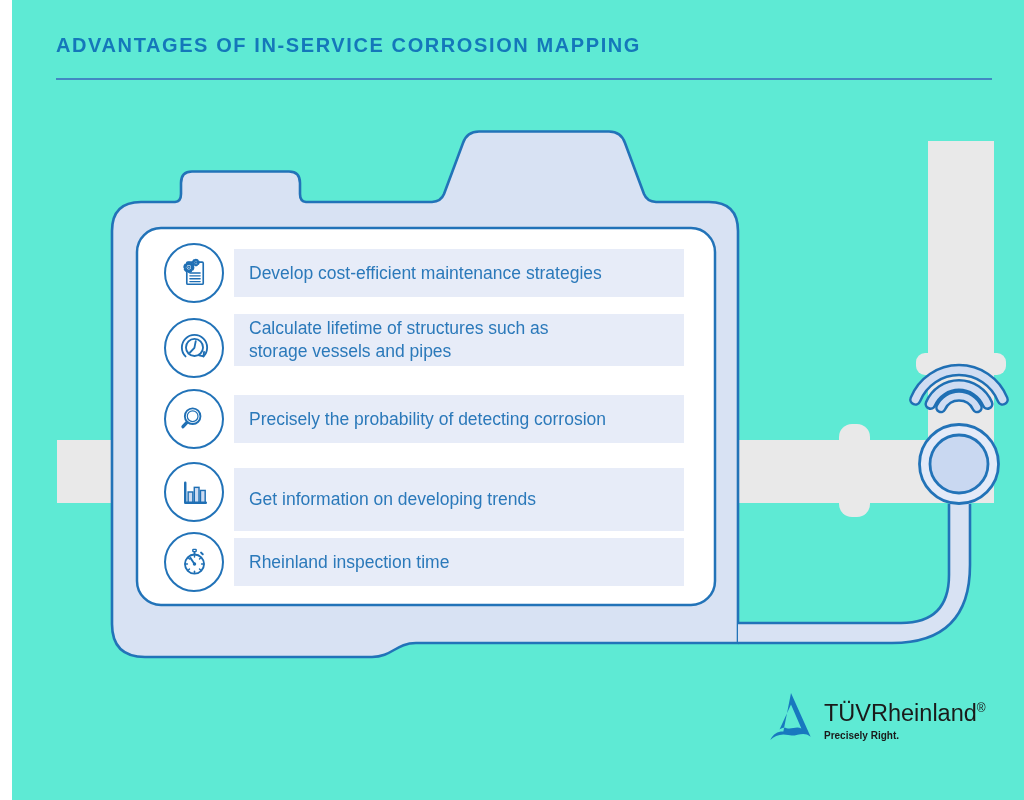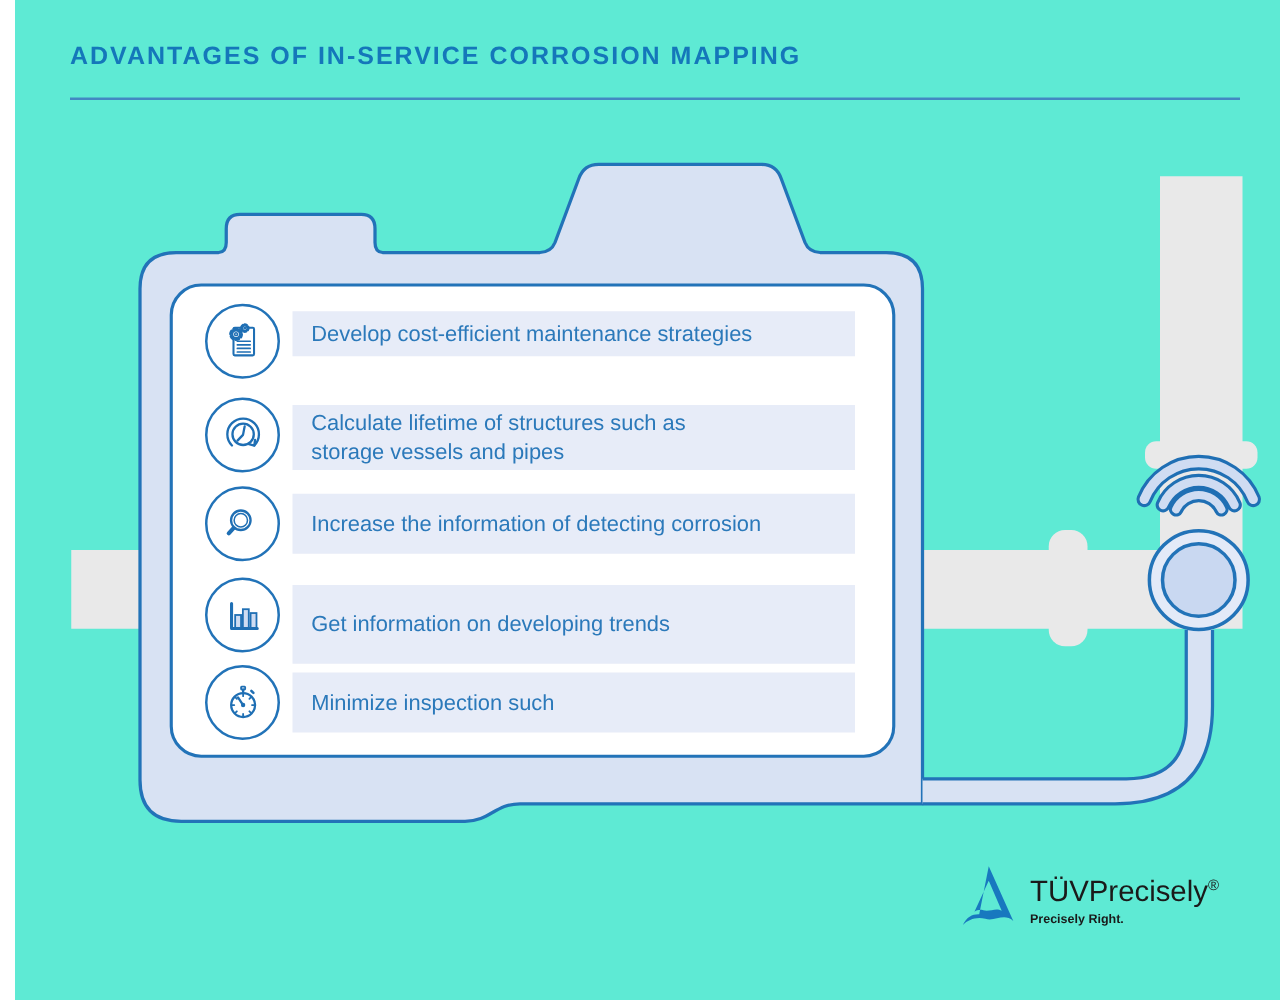--- a/index.html
+++ b/index.html
@@ -68,53 +68,53 @@
       <path d="M 928.9,407.5 A 20 20 0 0 1 965.1,407.5" style="stroke:var(--icon-stroke);stroke-width:11.5"></path>
       <path d="M 928.9,407.5 A 20 20 0 0 1 965.1,407.5" style="stroke:var(--wave-fill);stroke-width:6.5"></path>
     </g>
 
     <g>
       <circle cx="947" cy="464" r="39.5" style="fill:var(--probe-outer-fill);stroke:var(--device-outline);stroke-width:2.8"></circle>
       <circle cx="947" cy="464" r="29" style="fill:var(--probe-inner-fill);stroke:var(--device-outline);stroke-width:2.8"></circle>
     </g>
   </svg>
 
-  <div class="row-bar" style="top:249px;height:36px">
+  <div class="row-bar" style="top:249px;height:48px">
     <span class="row-text">Develop cost-efficient maintenance strategies</span>
   </div>
   <div class="row-circle" style="top:243px">
     <svg viewBox="0 0 36 36">
       <rect class="icon-fillw" x="10.5" y="7" width="16" height="21.5" rx="1" stroke-width="1.6"></rect>
       <line class="icon-stroke" x1="13.5" y1="17.5" x2="23.5" y2="17.5" stroke-width="1.3"></line>
       <line class="icon-stroke" x1="13.5" y1="20.3" x2="23.5" y2="20.3" stroke-width="1.3"></line>
       <line class="icon-stroke" x1="13.5" y1="23.1" x2="23.5" y2="23.1" stroke-width="1.3"></line>
       <line class="icon-stroke" x1="13.5" y1="25.9" x2="23.5" y2="25.9" stroke-width="1.3"></line>
       <circle class="icon-stroke" cx="12.5" cy="12" r="4.2" stroke-width="2.4" stroke-dasharray="2.2 2.2"></circle>
       <circle class="icon-fillw" cx="12.5" cy="12" r="2.9" stroke-width="1.5"></circle>
       <circle class="icon-stroke" cx="12.5" cy="12" r="1.1" stroke-width="1.2"></circle>
       <circle class="icon-stroke" cx="19.3" cy="7.3" r="2.8" stroke-width="1.9" stroke-dasharray="1.6 1.6"></circle>
       <circle class="icon-fillw" cx="19.3" cy="7.3" r="1.8" stroke-width="1.2"></circle>
       <circle class="icon-stroke" cx="19.3" cy="7.3" r="0.6" stroke-width="1"></circle>
     </svg>
   </div>
 
-  <div class="row-bar" style="top:324px;height:52px">
+  <div class="row-bar" style="top:314px;height:52px">
     <span class="row-text" style="max-width:350px">Calculate lifetime of structures such as storage vessels and pipes</span>
   </div>
   <div class="row-circle" style="top:318px">
     <svg viewBox="0 0 36 36">
       <path class="icon-stroke" d="M 9.3,25.7 A 12.3 12.3 0 1 1 26.7,25.7" stroke-width="1.8"></path>
       <path class="icon-stroke" d="M 26.7,25.7 l 0.6,-4.3 M 26.7,25.7 l -4.2,-1" stroke-width="1.8"></path>
       <circle class="icon-fillw" cx="18" cy="17" r="8.3" stroke-width="1.8"></circle>
       <path class="icon-stroke" d="M 19.2,10.8 L 17.9,17.4 L 13.6,21.9" stroke-width="1.8"></path>
     </svg>
   </div>
 
   <div class="row-bar" style="top:395px;height:48px">
-    <span class="row-text">Increase the information of detecting corrosion</span>
+    <span class="row-text">Precisely the probability of detecting corrosion</span>
   </div>
   <div class="row-circle" style="top:389px">
     <svg viewBox="0 0 36 36">
       <line class="icon-stroke" x1="10.9" y1="20.6" x2="6.8" y2="25" stroke-width="3.2"></line>
       <circle class="icon-fillw" cx="16.2" cy="14.8" r="7.6" stroke-width="1.8"></circle>
       <circle class="icon-stroke" cx="16.2" cy="14.8" r="5.2" stroke-width="1.2"></circle>
     </svg>
   </div>
 
   <div class="row-bar" style="top:468px;height:63px">
@@ -123,21 +123,21 @@
   <div class="row-circle" style="top:462px">
     <svg viewBox="0 0 36 36">
       <rect class="icon-fillb" x="11.8" y="17.5" width="4.6" height="10.5" stroke-width="1.4"></rect>
       <rect class="icon-fillb" x="17.8" y="13" width="4.6" height="15" stroke-width="1.4"></rect>
       <rect class="icon-fillb" x="23.8" y="16" width="4.6" height="12" stroke-width="1.4"></rect>
       <path class="icon-stroke" d="M 9,8.5 L 9,28 L 29,28" stroke-width="2.4"></path>
     </svg>
   </div>
 
   <div class="row-bar" style="top:538px;height:48px">
-    <span class="row-text">Minimize inspection such</span>
+    <span class="row-text">Rheinland inspection time</span>
   </div>
   <div class="row-circle" style="top:532px">
     <svg viewBox="0 0 36 36">
       <rect class="icon-fillw" x="16.4" y="5.2" width="3.2" height="2.2" rx="0.5" stroke-width="1.4"></rect>
       <line class="icon-stroke" x1="18" y1="7.6" x2="18" y2="9.6" stroke-width="1.8"></line>
       <line class="icon-stroke" x1="24.4" y1="8.4" x2="26" y2="10" stroke-width="2"></line>
       <circle class="icon-fillw" cx="18" cy="19.5" r="9.3" stroke-width="1.8"></circle>
       <line class="icon-stroke" x1="18" y1="10.8" x2="18" y2="12.6" stroke-width="1.4"></line>
       <line class="icon-stroke" x1="24.15" y1="13.35" x2="22.88" y2="14.62" stroke-width="1.4"></line>
       <line class="icon-stroke" x1="26.7" y1="19.5" x2="24.9" y2="19.5" stroke-width="1.4"></line>
@@ -151,18 +151,18 @@
     </svg>
   </div>
 
   <div class="logo">
     <svg class="logo-tri" viewBox="0 0 40 44">
       <path fill-rule="evenodd" style="fill:var(--logo-blue)" d="M 20,1 L 38,41 C 31,35 25,41.5 17.5,39.5 C 11,37.8 5,40 1,44
            C 4,38 8,36 13,36.2 Z
            M 20,11.5 L 29.5,33.5 C 25,31 21,34.5 16,33.2 C 13.4,32.5 11.6,33 9.5,34.3 Z"></path>
     </svg>
     <div class="logo-texts">
-      <div class="logo-line1"><span class="logo-bold">TÜV</span><span>Precisely</span><span class="logo-reg">®</span></div>
+      <div class="logo-line1"><span class="logo-bold">TÜV</span><span>Rheinland</span><span class="logo-reg">®</span></div>
       <div class="logo-tagline">Precisely Right.</div>
     </div>
   </div>
 
 </div>
 
 </body></html>

